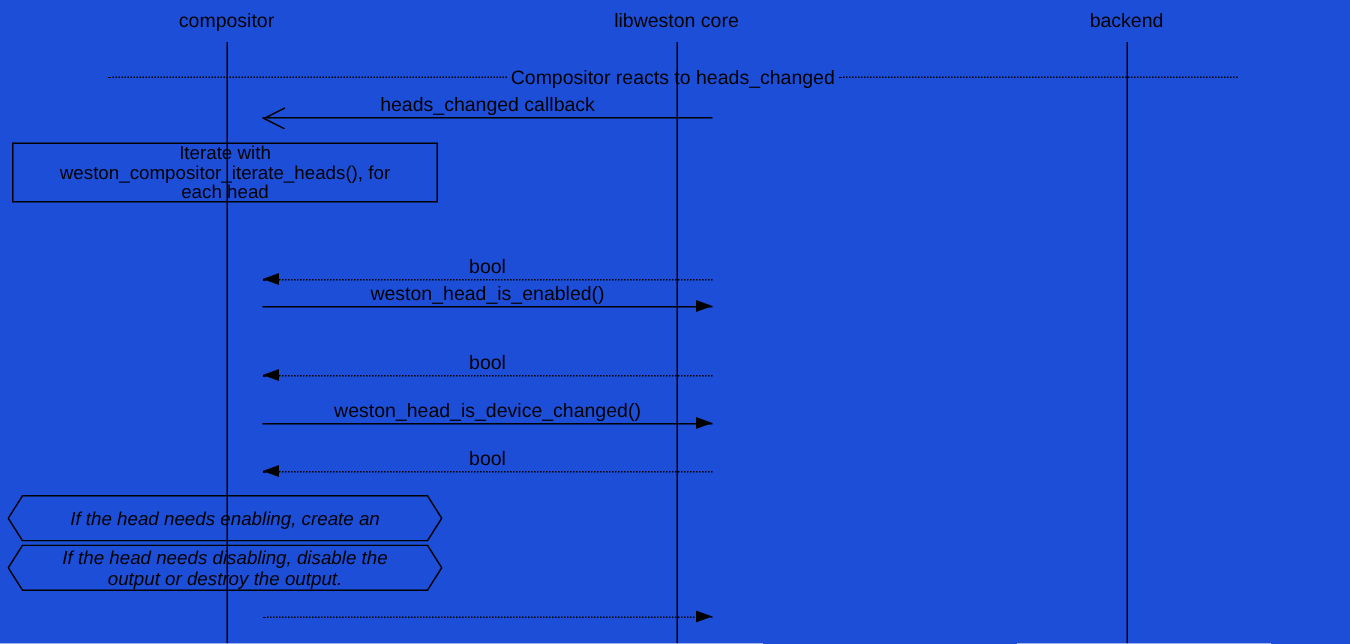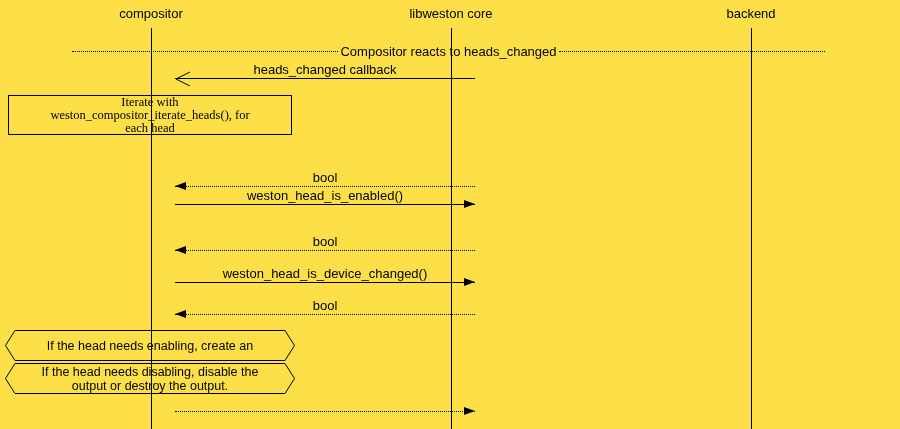--- a/index.html
+++ b/index.html
@@ -4,21 +4,21 @@
 <style>
   html, body {
     margin: 0;
     padding: 0;
     background: #ffffff;
   }
   .diagram {
     position: relative;
     width: 900px;
     height: 429px;
-    background: #fde047;
+    background: #1d4ed8;
     font-family: "Liberation Sans", sans-serif;
     font-size: 13px;
     color: #000000;
     overflow: hidden;
   }
   .lifeline {
     position: absolute;
     top: 28px;
     bottom: 0;
     width: 1px;
@@ -107,28 +107,28 @@
     box-sizing: border-box;
     border: 1px solid #000000;
     background: transparent;
     display: flex;
     flex-direction: column;
     justify-content: center;
     text-align: center;
     line-height: 13px;
     font-size: 12.5px;
     z-index: 2;
-    font-family: Liberation Serif, serif;
   }
   .hex-note {
     position: absolute;
     left: 5px;
     width: 290px;
     height: 31px;
     z-index: 2;
+    font-style: italic;
   }
   .hex-note svg {
     position: absolute;
     left: 0;
     top: 0;
   }
   .hex-note .hex-text {
     position: absolute;
     left: 0;
     top: 0;

